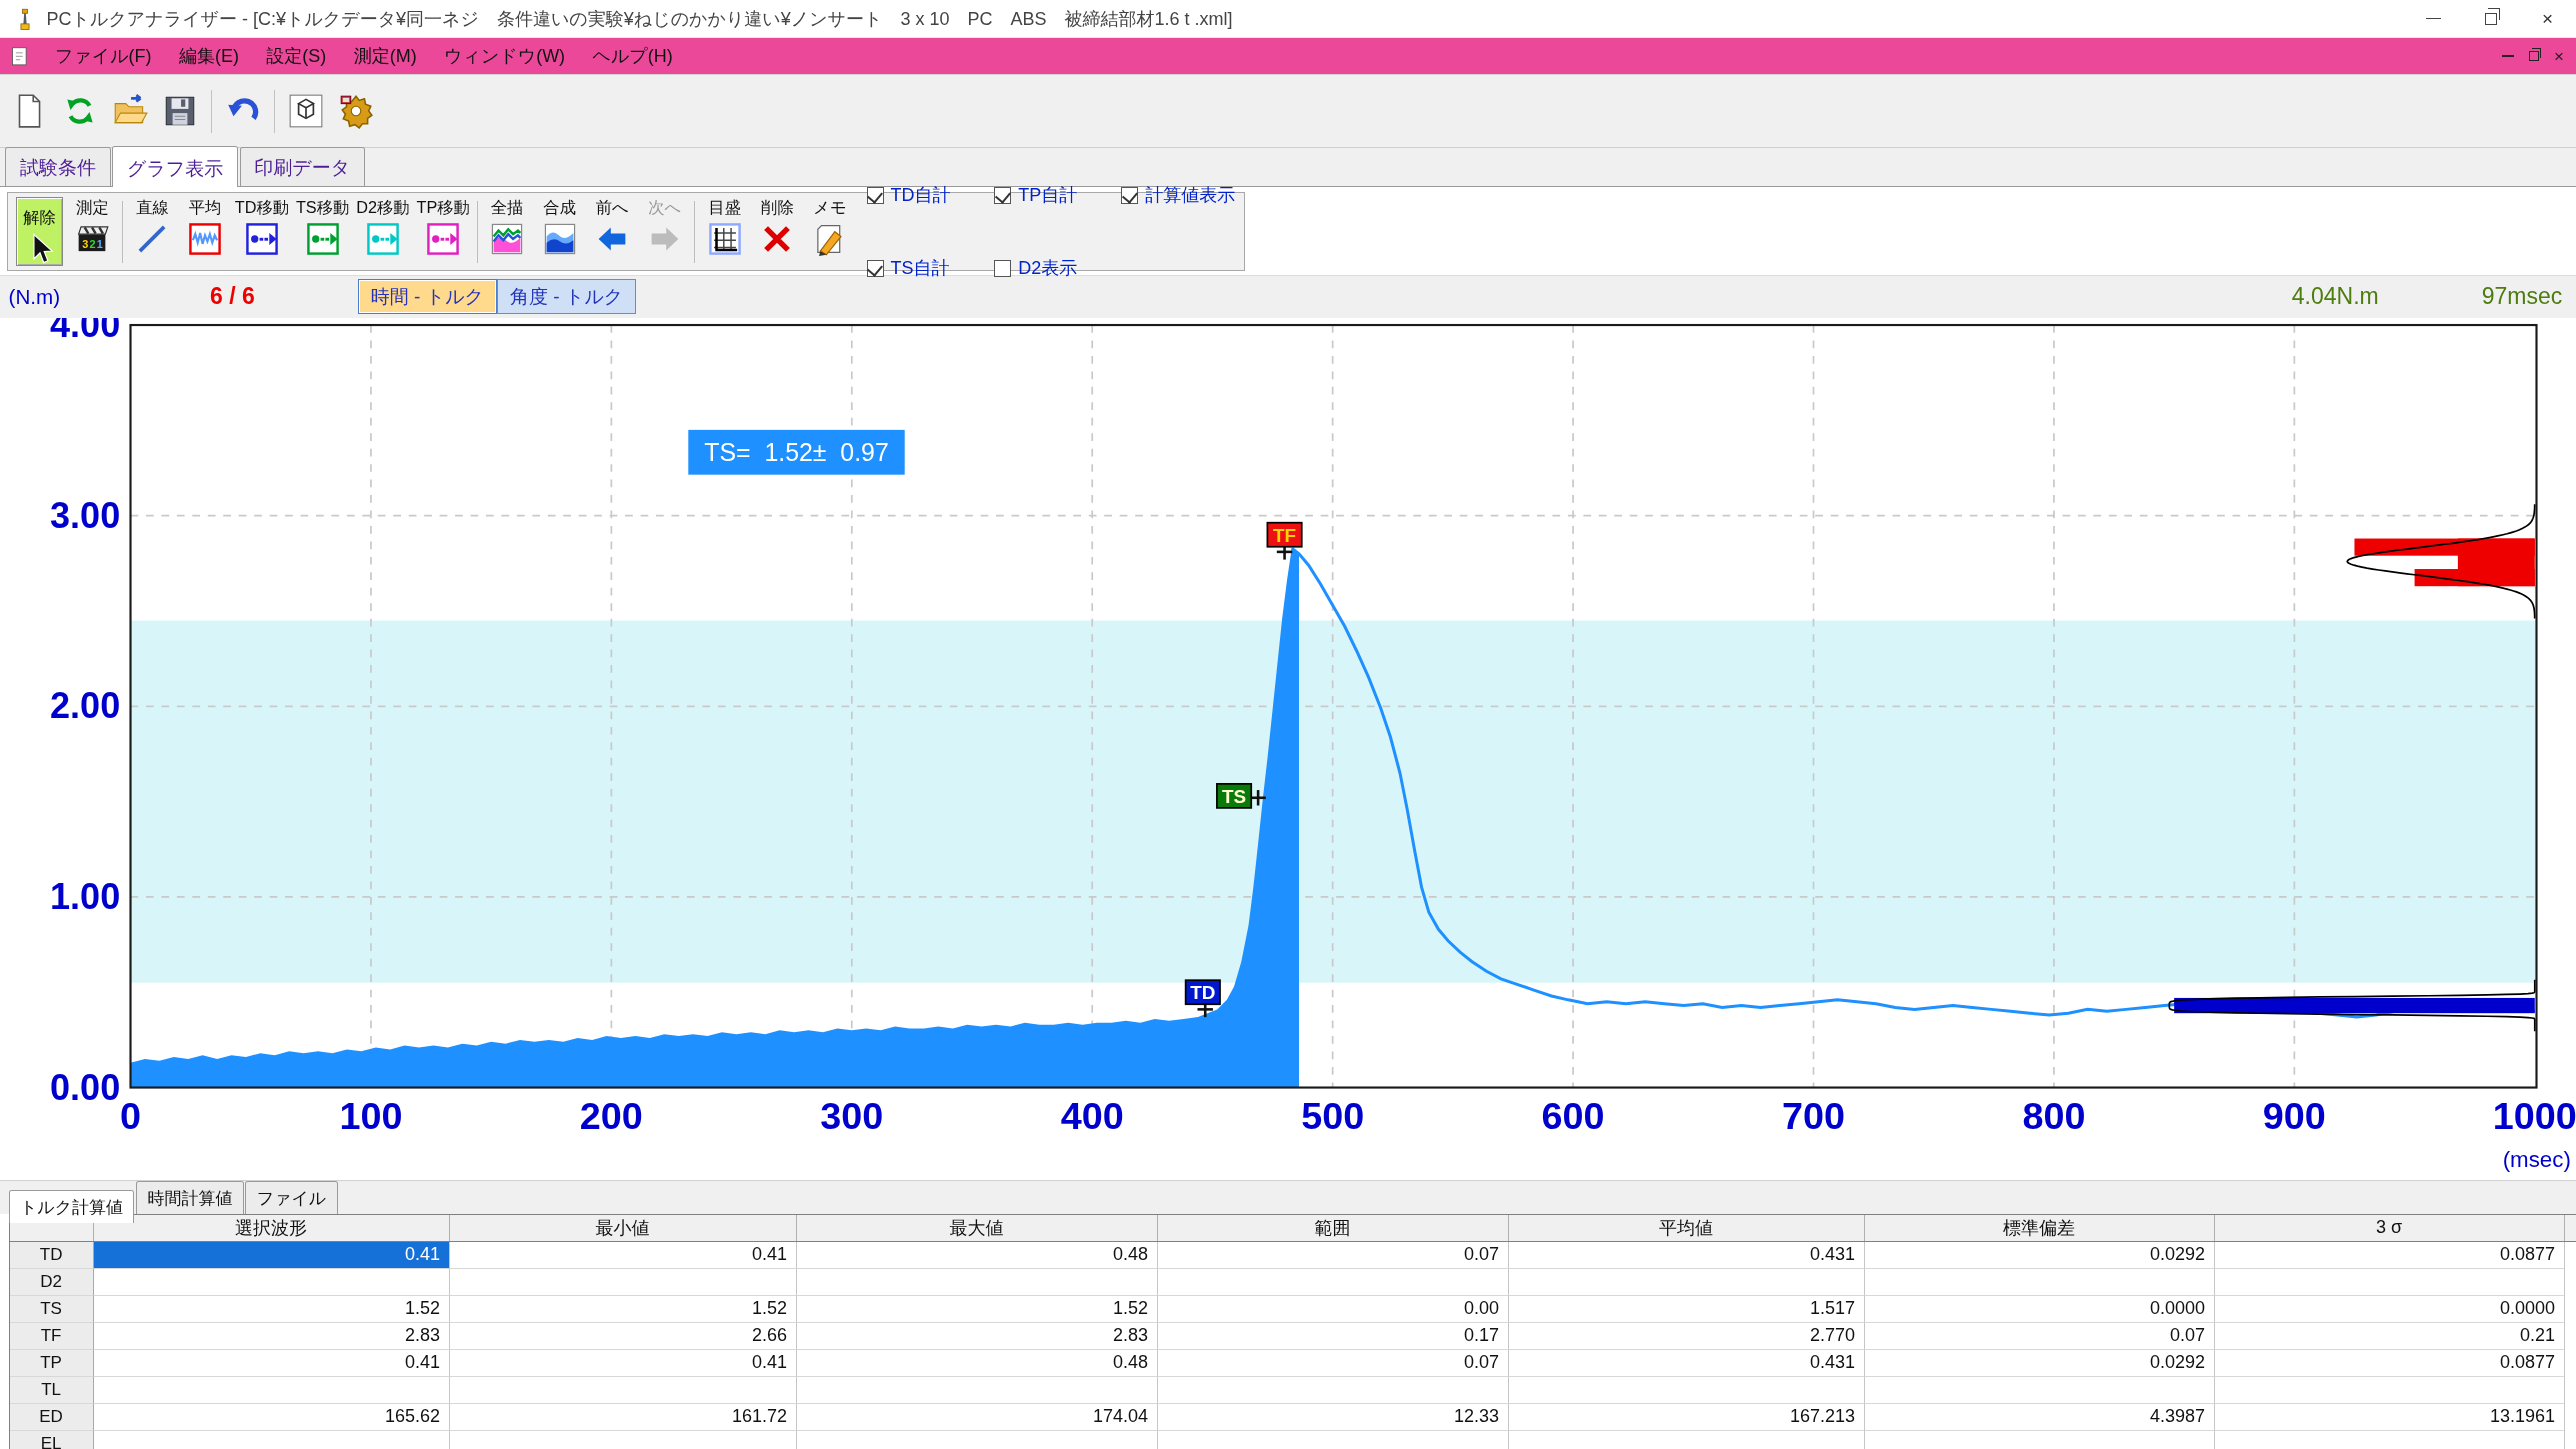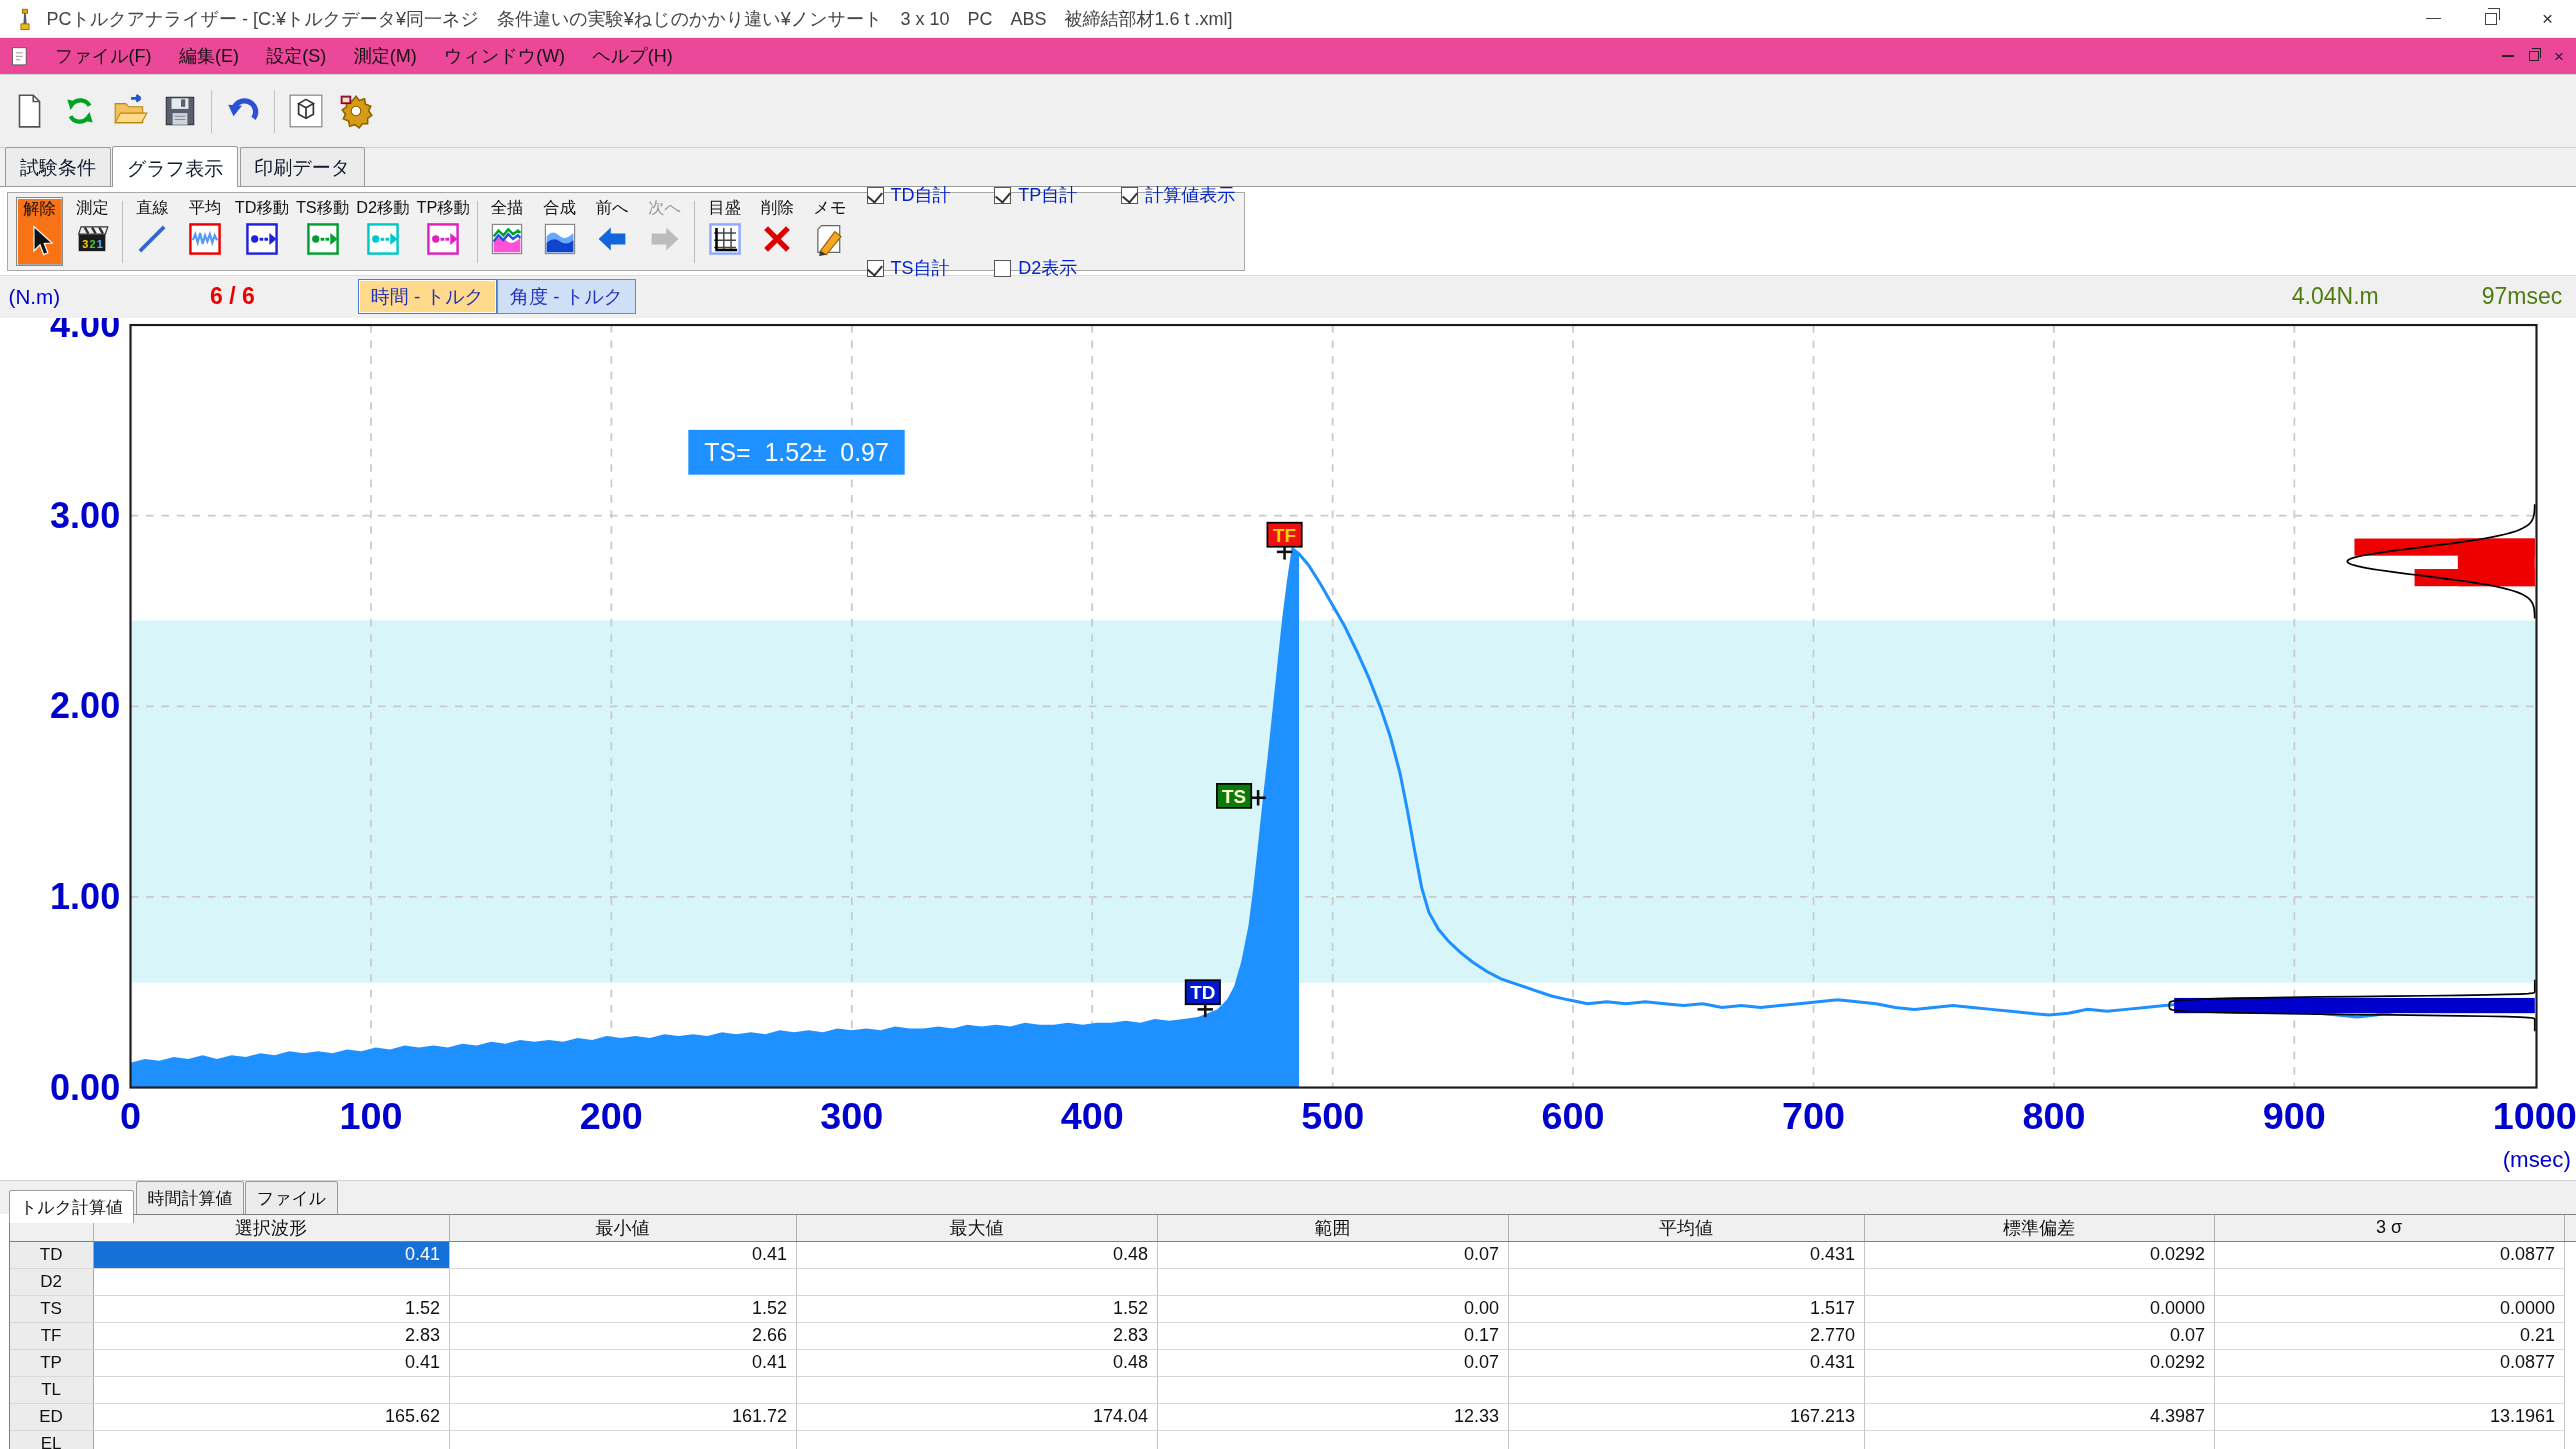--- a/index.html
+++ b/index.html
@@ -27,33 +27,33 @@
   .mdi-close { font-size:17px; line-height:1; }
 
   
   .toolbar { height:74px; background:#f0f0f0; border-top:0.9px solid #d5d5d5; border-bottom:0.9px solid #cfcfcf;
     display:flex; align-items:center; padding-left:6.9px; gap:5.2px; }
   .tool-btn { width:45px; height:48px; display:flex; align-items:center; justify-content:center; }
   .tool-sep { width:0.9px; height:43px; background:#c2c2c2; margin:0 3.4px; }
 
   
   .tabbar { height:38px; background:#f0f0f0; display:flex; align-items:flex-end; padding-left:5.2px; }
-  .tab { font-size:19px; color:#0f172a; padding:6.9px 13.7px 5.2px; border:0.9px solid #9a9a9a; border-bottom:none;
+  .tab { font-size:19px; color:#4c1d95; padding:6.9px 13.7px 5.2px; border:0.9px solid #9a9a9a; border-bottom:none;
     background:#ececec; margin-right:1.7px; border-radius:2.6px 2.6px 0 0; }
   .tab.active { background:#fff; position:relative; top:0.9px; padding-top:8.6px; }
   .tabline { height:0; border-top:0.9px solid #9a9a9a; }
 
   
   .graph-toolbar-row { background:#fff; padding:5.2px 0 3.4px 6.9px; }
   .graph-toolbar { width:1238px; border:0.9px solid #a8a8a8; background:#f1f1f1; display:flex; align-items:center;
     padding:4.3px 8.6px; gap:6.9px; height:79px; }
   .gbtn { width:62px; height:69px; display:flex; flex-direction:column; align-items:center; justify-content:flex-start; gap:2.6px; }
   .gbtn .glabel { font-size:16.3px; color:#111; white-space:nowrap; }
   .gbtn.disabled .glabel { color:#9a9a9a; }
-  .gbtn.pressed { background:#f97316; border:0.9px solid #888; box-shadow:inset 0.9px 0.9px 0 #fff, inset -0.9px -0.9px 0 #aaa; }
+  .gbtn.pressed { background:#bef264; border:0.9px solid #888; box-shadow:inset 0.9px 0.9px 0 #fff, inset -0.9px -0.9px 0 #aaa;justify-content:flex-end; }
   .gsep { width:0.9px; height:62px; background:#bdbdbd; }
   .gcheck-grid { display:grid; grid-template-rows:29px 29px; grid-auto-flow:column; column-gap:22px; row-gap:3.4px; margin-left:6.9px;gap:44px; }
   .gcheck { display:flex; align-items:center; gap:6.9px; font-size:18px; color:#0022cc; white-space:nowrap; }
   .cbox { width:17px; height:17px; border:1.7px solid #555; background:#fff; position:relative; flex:0 0 auto; }
   .cbox.checked::after { content:""; position:absolute; left:2.6px; top:0.9px; width:7.7px; height:11px;
     border:solid #333; border-width:0 2.6px 2.6px 0; transform:rotate(40deg); }
 
   
   .status-row { height:43px; background:#f0f0f0; display:flex; align-items:center; border-top:0.9px solid #ddd; }
   .unit-label { color:#0000cc; font-size:20.6px; margin-left:8.6px; }

